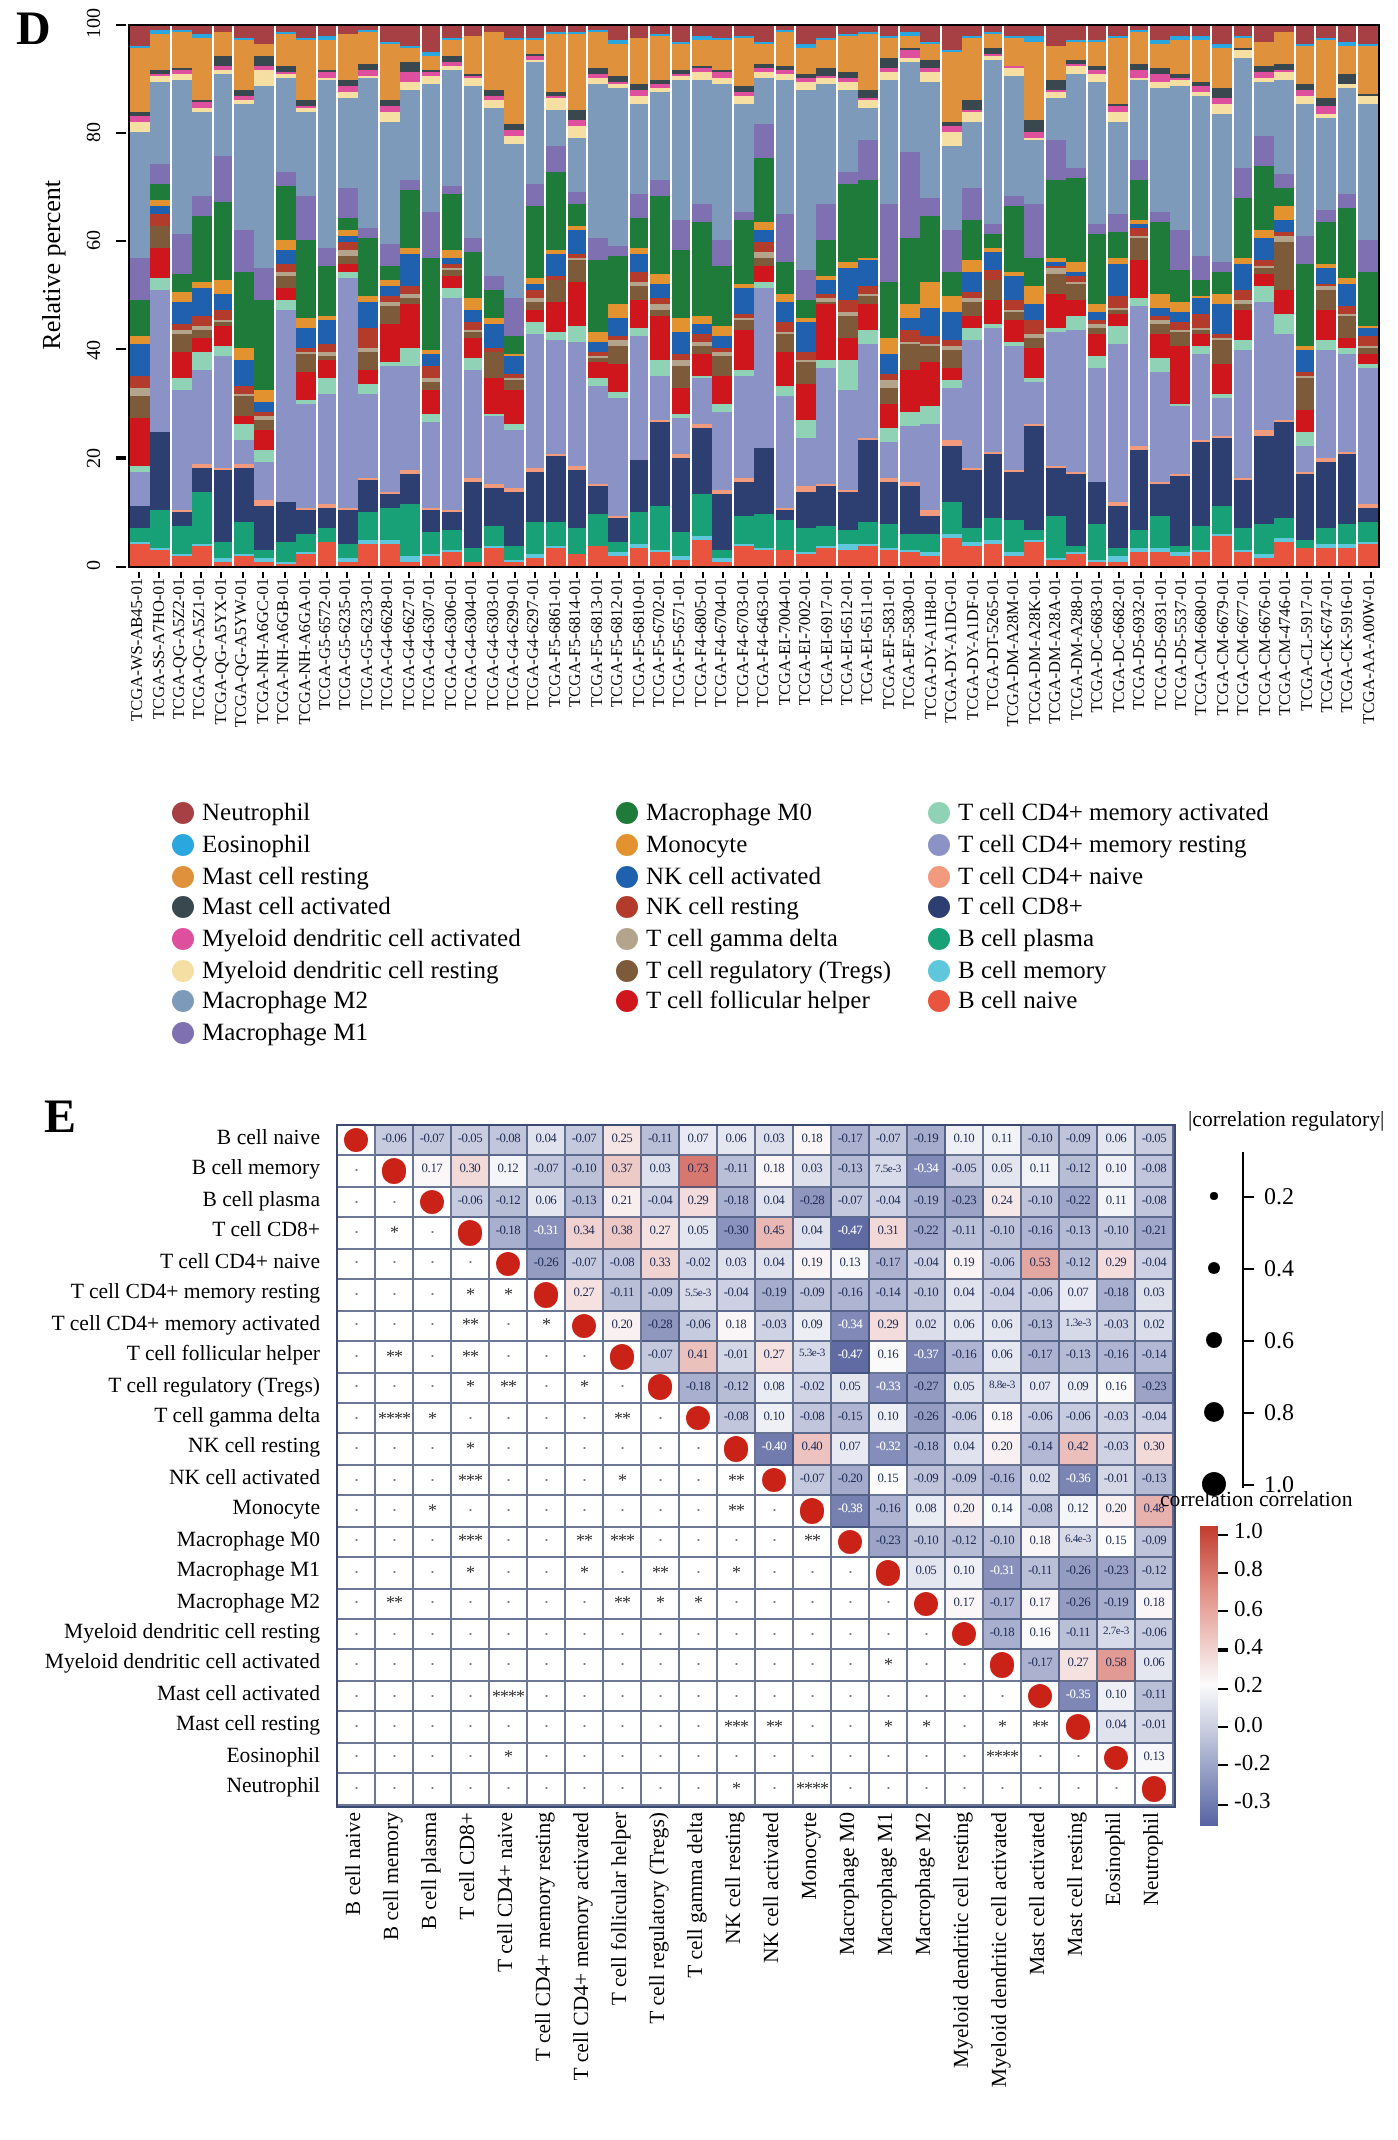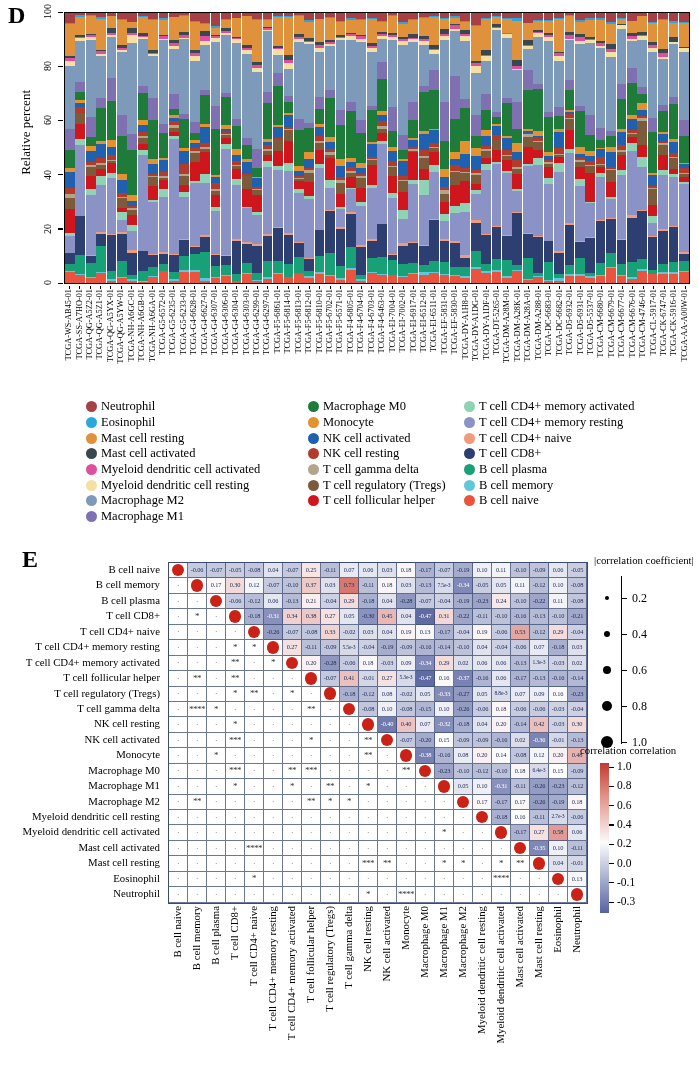--- a/index.html
+++ b/index.html
@@ -3421,21 +3421,21 @@
       </div>
       <div class="collab">
         <span>Eosinophil</span>
       </div>
       <div class="collab">
         <span>Neutrophil</span>
       </div>
     </div>
 
   <div id="sizeleg">
-    <div class="title">|correlation coefficient|</div>
+    <div class="title">|correlation regulatory|</div>
     <div id="sizeaxis"></div>
   <div class="sztick" style="top: 43.5px;"></div>
       <div class="szlab" style="top: 36.5px;">0.2</div>
       <div class="szdot" style="width: 4.4px; height: 4.4px; left: 10.8px; top: 41.8px;"></div>
       <div class="sztick" style="top: 79.5px;"></div>
       <div class="szlab" style="top: 72.5px;">0.4</div>
       <div class="szdot" style="width: 6.3px; height: 6.3px; left: 9.85px; top: 76.85px;"></div>
       <div class="sztick" style="top: 115.5px;"></div>
       <div class="szlab" style="top: 108.5px;">0.6</div>
       <div class="szdot" style="width: 8.2px; height: 8.2px; left: 8.9px; top: 111.9px;"></div>
@@ -3456,17 +3456,17 @@
       <div class="cblab" style="top: 35.3px;">0.8</div>
       <div class="cbtick" style="top: 61.1px;"></div>
       <div class="cblab" style="top: 54.6px;">0.6</div>
       <div class="cbtick" style="top: 80.4px;"></div>
       <div class="cblab" style="top: 73.9px;">0.4</div>
       <div class="cbtick" style="top: 99.7px;"></div>
       <div class="cblab" style="top: 93.2px;">0.2</div>
       <div class="cbtick" style="top: 119px;"></div>
       <div class="cblab" style="top: 112.5px;">0.0</div>
       <div class="cbtick" style="top: 138.3px;"></div>
-      <div class="cblab" style="top: 131.8px;">-0.1</div>
+      <div class="cblab" style="top: 131.8px;">-0.2</div>
       <div class="cbtick" style="top: 157.6px;"></div>
       <div class="cblab" style="top: 151.1px;">-0.3</div>
     </div>
 </div>
 
 </body></html>

